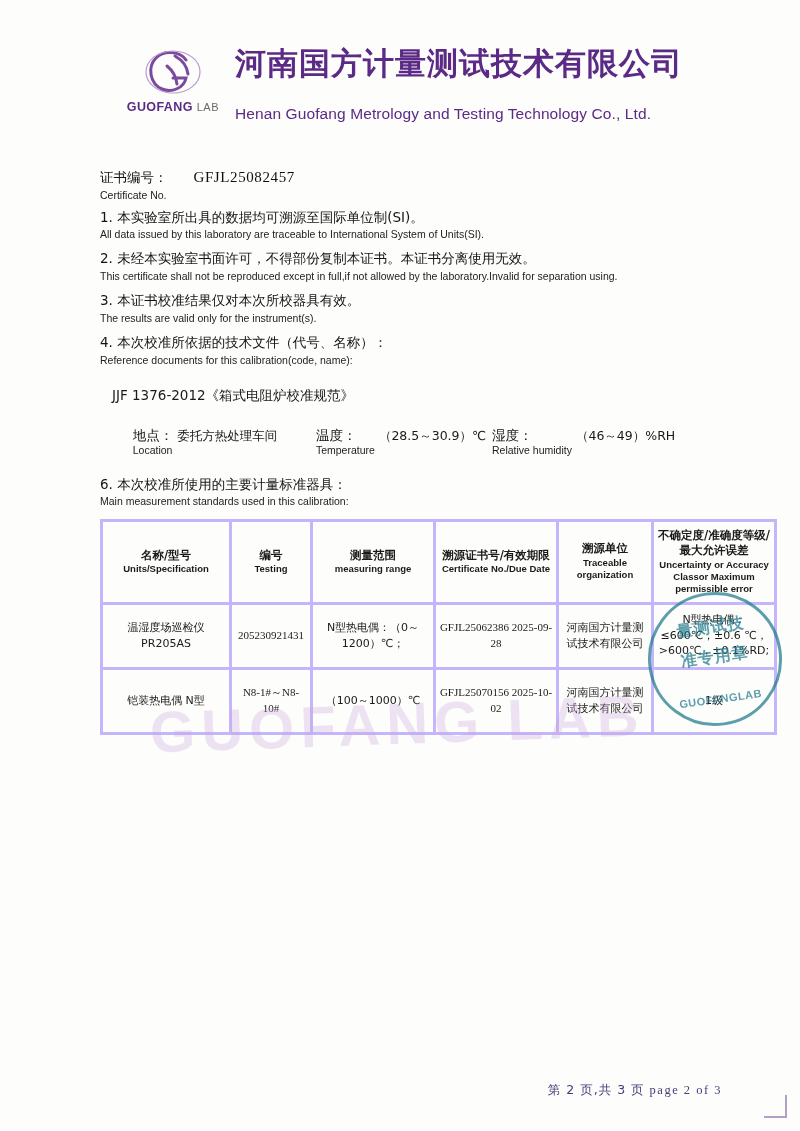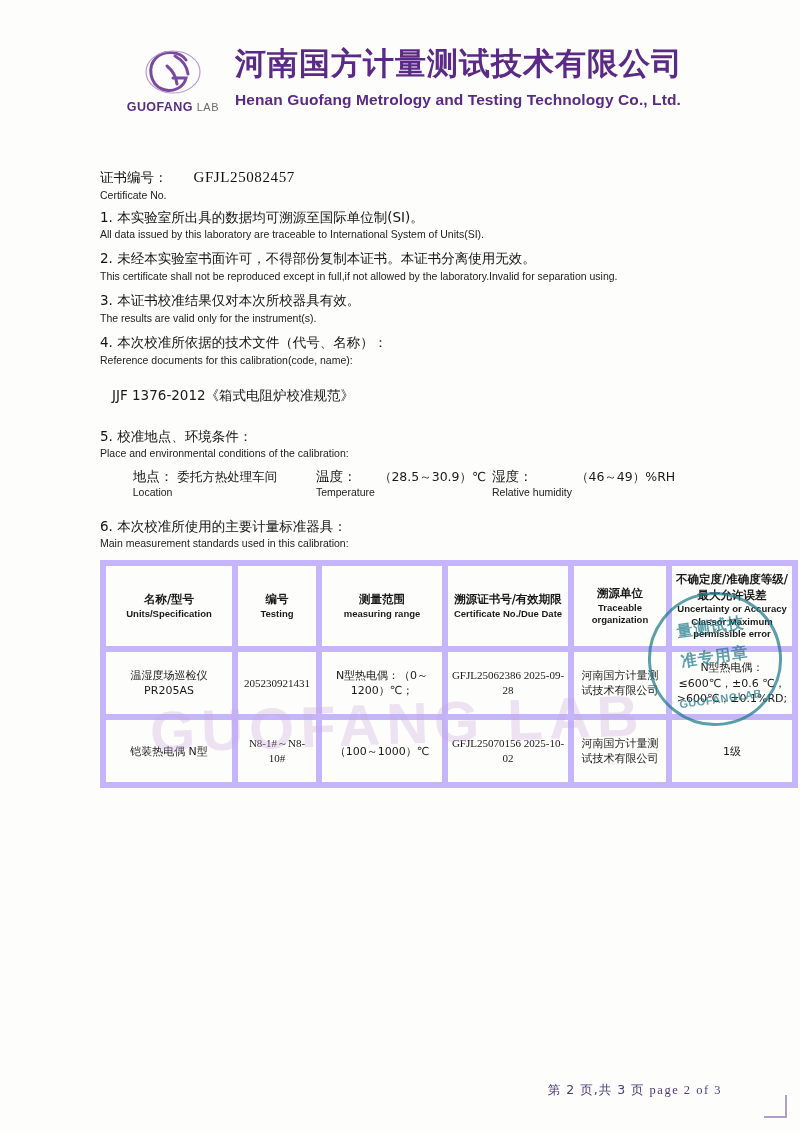--- a/index.html
+++ b/index.html
@@ -64,24 +64,24 @@
     font-family: "DejaVu Sans", sans-serif;
     font-size: 31px;
     font-weight: bold;
     color: #5b2a86;
     letter-spacing: 1px;
     line-height: 1.25;
   }
   .title-en {
     font-family: "Liberation Sans", sans-serif;
     font-size: 15.5px;
-    font-weight: bold;
+    font-weight: normal;
     color: #5b2a86;
     letter-spacing: 0.1px;
-    margin-top: 8px;
+    margin-top: 22px;
   }
 
   
   .content {
     position: absolute;
     left: 100px;
     top: 168px;
     width: 624px;
   }
   .cn {
@@ -137,21 +137,21 @@
   
   .table-wrap {
     margin-top: 10px;
   }
   table.std {
     border-collapse: collapse;
     width: 620px;
     table-layout: fixed;
   }
   table.std th, table.std td {
-    border: 6px solid #c4b5fd;
+    border: 3px solid #c4b5fd;
     text-align: center;
     vertical-align: middle;
     padding: 4px 3px;
     font-family: "DejaVu Sans", sans-serif;
   }
   table.std th {
     height: 72px;
   }
   table.std td {
     height: 54px;
@@ -321,24 +321,20 @@
       <div class="en">The results are valid only for the instrument(s).</div>
     </div>
     <div class="gap-6"></div>
     <div class="block">
       <div class="cn">4. 本次校准所依据的技术文件（代号、名称）：</div>
       <div class="en">Reference documents for this calibration(code,  name):</div>
     </div>
 
     <div class="ref-doc">JJF 1376-2012《箱式电阻炉校准规范》</div>
 
-    <div class="block">
-      <div class="cn">5. 校准地点、环境条件：</div>
-      <div class="en">Place and environmental conditions of the calibration:</div>
-    </div>
 
     <div class="cond-row">
       <div class="cond-cell cw1">
         <div class="cond-label">
           <div class="cn">地点：</div>
           <div class="en">Location</div>
         </div>
         <div class="cond-value">委托方热处理车间</div>
       </div>
 

